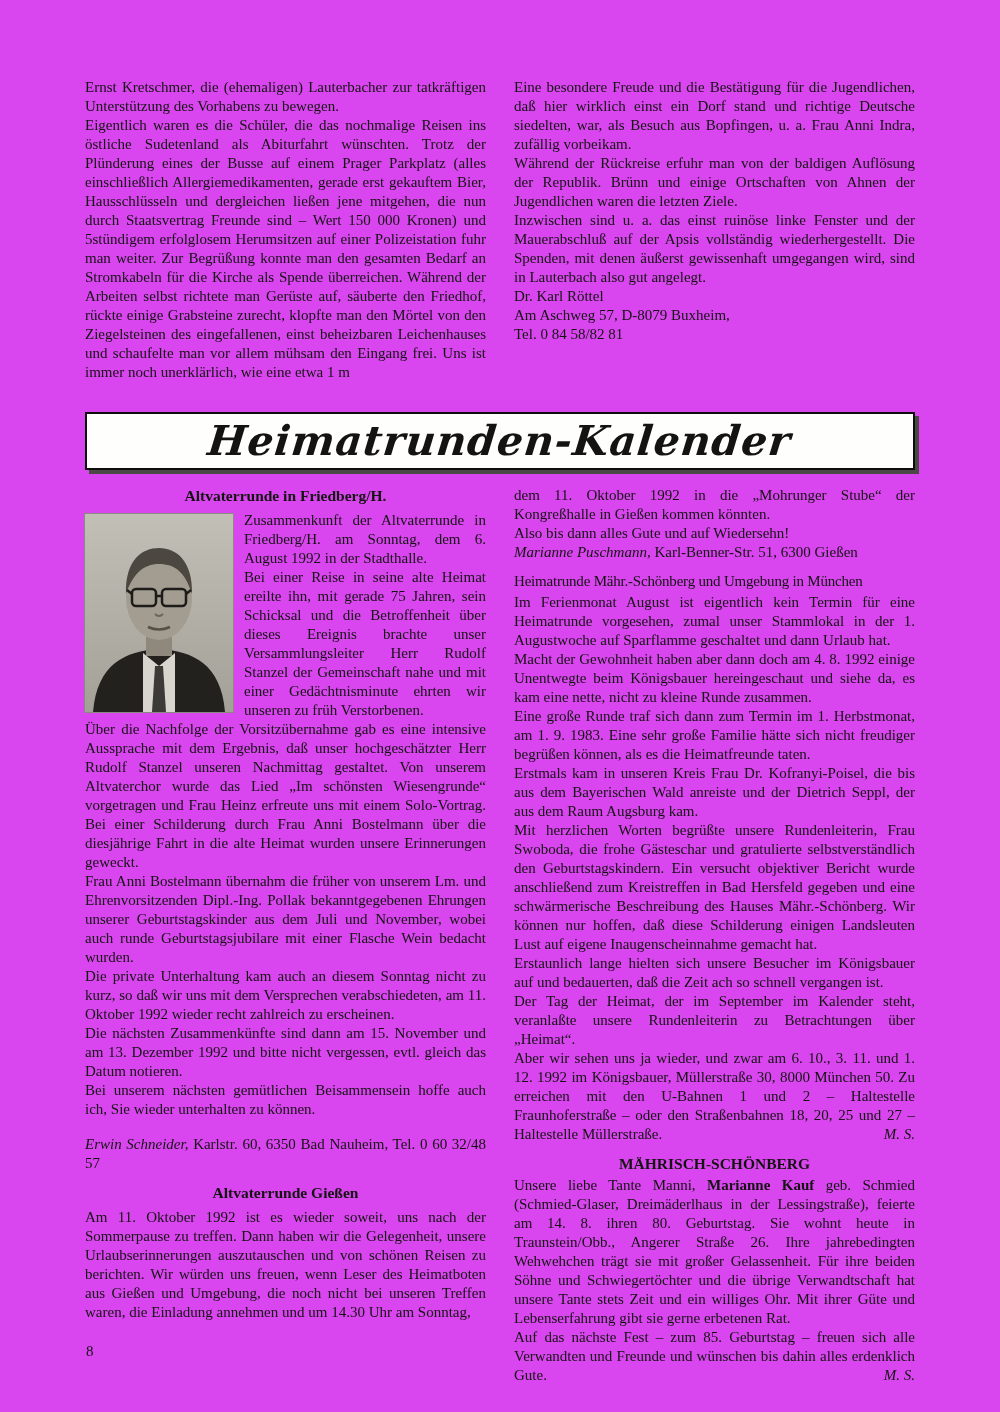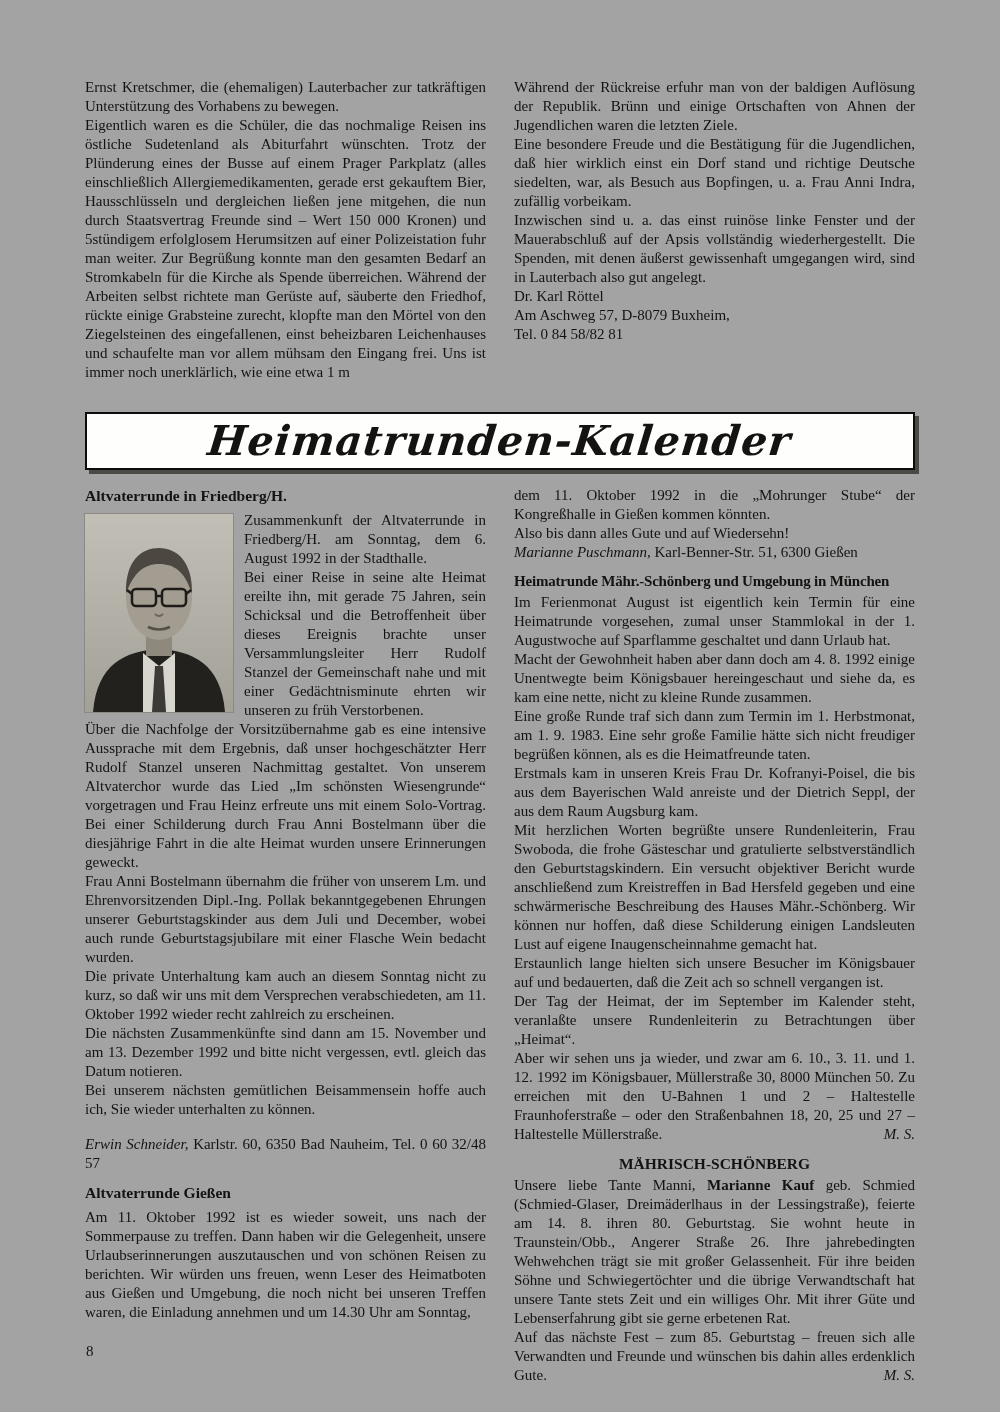--- a/index.html
+++ b/index.html
@@ -1,21 +1,21 @@
 <!DOCTYPE html>
 <html><head>
 <meta charset="utf-8">
 <style>
   html, body { margin:0; padding:0; background:#ffffff; }
   .page {
     position: relative;
     width: 1000px;
     height: 1412px;
     margin: 0 auto;
-    background: #a3a3a3;
+    background: #d946ef;
     color: #141312;
     font-family: "Liberation Serif", serif;
     box-sizing: border-box;
     padding: 78px 85px 0 85px;
     overflow: hidden;
   }
   .cols { display: flex; gap: 28px; }
   .col { flex: 0 0 401px; width: 401px; }
   p {
     margin: 0;
@@ -40,26 +40,27 @@
     font-weight: bold;
     font-size: 41px;
     letter-spacing: 1px;
     transform: skewX(-6deg);
     white-space: nowrap;
   }
   .head-center {
     font-size: 15.5px;
     line-height: 19px;
     font-weight: bold;
+    text-align: center;
     margin: 0 0 6px 0;
   }
   .head-left {
     font-size: 15px;
     line-height: 19px;
-    font-weight: bold;
+    font-weight: normal;
     text-align: left;
     letter-spacing: -0.2px;
     margin: 10px 0 2px 0;
   }
   .head-caps {
     font-size: 15.5px;
     line-height: 19px;
     font-weight: bold;
     text-align: center;
     margin: 10px 0 3px 0;
@@ -88,22 +89,22 @@
 <body>
 
 <div class="page">
 
   <div class="cols">
     <div class="col">
       <p>Ernst Kretschmer, die (ehemaligen) Lauterbacher zur tatkräftigen Unterstützung des Vorhabens zu bewegen.</p>
       <p>Eigentlich waren es die Schüler, die das nochmalige Reisen ins östliche Sudetenland als Abiturfahrt wünschten. Trotz der Plünderung eines der Busse auf einem Prager Parkplatz (alles einschließlich Allergiemedikamenten, gerade erst gekauftem Bier, Hausschlüsseln und dergleichen ließen jene mitgehen, die nun durch Staatsvertrag Freunde sind – Wert 150 000 Kronen) und 5stündigem erfolglosem Herumsitzen auf einer Polizeistation fuhr man weiter. Zur Begrüßung konnte man den gesamten Bedarf an Stromkabeln für die Kirche als Spende überreichen. Während der Arbeiten selbst richtete man Gerüste auf, säuberte den Friedhof, rückte einige Grabsteine zurecht, klopfte man den Mörtel von den Ziegelsteinen des eingefallenen, einst beheizbaren Leichenhauses und schaufelte man vor allem mühsam den Eingang frei. Uns ist immer noch unerklärlich, wie eine etwa 1 m</p>
     </div>
     <div class="col">
+      <p>Eine besondere Freude und die Bestätigung für die Jugendlichen, daß hier wirklich einst ein Dorf stand und richtige Deutsche siedelten, war, als Besuch aus Bopfingen, u. a. Frau Anni Indra, zufällig vorbeikam.</p>
       <p>Während der Rückreise erfuhr man von der baldigen Auflösung der Republik. Brünn und einige Ortschaften von Ahnen der Jugendlichen waren die letzten Ziele.</p>
-      <p>Eine besondere Freude und die Bestätigung für die Jugendlichen, daß hier wirklich einst ein Dorf stand und richtige Deutsche siedelten, war, als Besuch aus Bopfingen, u. a. Frau Anni Indra, zufällig vorbeikam.</p>
       <p>Inzwischen sind u. a. das einst ruinöse linke Fenster und der Mauerabschluß auf der Apsis vollständig wiederhergestellt. Die Spenden, mit denen äußerst gewissenhaft umgegangen wird, sind in Lauterbach also gut angelegt.</p>
       <p class="sig-italic">Dr. Karl Röttel</p>
       <p>Am Aschweg 57, D-8079 Buxheim,</p>
       <p>Tel. 0 84 58/82 81</p>
     </div>
   </div>
 
   <div class="banner">
     <span class="banner-title">Heimatrunden-Kalender</span>
   </div>
@@ -136,21 +137,21 @@
               <line x1="47" y1="80" x2="42" y2="76"></line>
               <line x1="101" y1="80" x2="106" y2="76"></line>
             </g>
             <path d="M70,100 Q74,104 78,100" stroke="#6b655a" stroke-width="2" fill="none"></path>
             <path d="M63,113 Q74,118 85,113" stroke="#555047" stroke-width="2.5" fill="none"></path>
           </svg>
         </span>
         <p>Zusammenkunft der Altvaterrunde in Friedberg/H. am Sonntag, dem 6. August 1992 in der Stadthalle.</p>
         <p>Bei einer Reise in seine alte Heimat ereilte ihn, mit gerade 75 Jahren, sein Schicksal und die Betroffenheit über dieses Ereignis brachte unser Versammlungsleiter Herr Rudolf Stanzel der Gemeinschaft nahe und mit einer Gedächtnisminute ehrten wir unseren zu früh Verstorbenen.</p>
         <p>Über die Nachfolge der Vorsitzübernahme gab es eine intensive Aussprache mit dem Ergebnis, daß unser hochgeschätzter Herr Rudolf Stanzel unseren Nachmittag gestaltet. Von unserem Altvaterchor wurde das Lied „Im schönsten Wiesengrunde“ vorgetragen und Frau Heinz erfreute uns mit einem Solo-Vortrag. Bei einer Schilderung durch Frau Anni Bostelmann über die diesjährige Fahrt in die alte Heimat wurden unsere Erinnerungen geweckt.</p>
-        <p>Frau Anni Bostelmann übernahm die früher von unserem Lm. und Ehrenvorsitzenden Dipl.-Ing. Pollak bekanntgegebenen Ehrungen unserer Geburtstagskinder aus dem Juli und December, wobei auch runde Geburtstagsjubilare mit einer Flasche Wein bedacht wurden.</p>
+        <p>Frau Anni Bostelmann übernahm die früher von unserem Lm. und Ehrenvorsitzenden Dipl.-Ing. Pollak bekanntgegebenen Ehrungen unserer Geburtstagskinder aus dem Juli und November, wobei auch runde Geburtstagsjubilare mit einer Flasche Wein bedacht wurden.</p>
         <p>Die private Unterhaltung kam auch an diesem Sonntag nicht zu kurz, so daß wir uns mit dem Versprechen verabschiedeten, am 11. Oktober 1992 wieder recht zahlreich zu erscheinen.</p>
         <p>Die nächsten Zusammenkünfte sind dann am 15. November und am 13. Dezember 1992 und bitte nicht vergessen, evtl. gleich das Datum notieren.</p>
         <p>Bei unserem nächsten gemütlichen Beisammensein hoffe auch ich, Sie wieder unterhalten zu können.</p>
         <p class="sig-line"><i class="sig-italic">Erwin Schneider,</i><span> Karlstr. 60, 6350 Bad Nauheim, Tel. 0 60 32/48 57</span></p>
       </div>
 
       <h3 class="head-center gap-top">Altvaterrunde Gießen</h3>
       <div>
         <p>Am 11. Oktober 1992 ist es wieder soweit, uns nach der Sommerpause zu treffen. Dann haben wir die Gelegenheit, unsere Urlaubserinnerungen auszutauschen und von schönen Reisen zu berichten. Wir würden uns freuen, wenn Leser des Heimatboten aus Gießen und Umgebung, die noch nicht bei unseren Treffen waren, die Einladung annehmen und um 14.30 Uhr am Sonntag,</p>
       </div>

